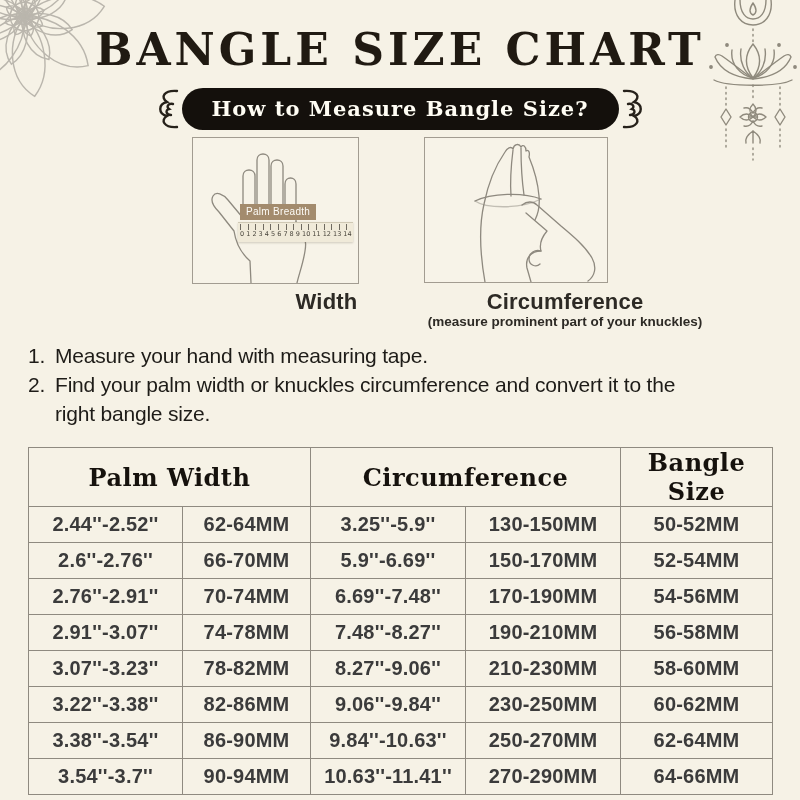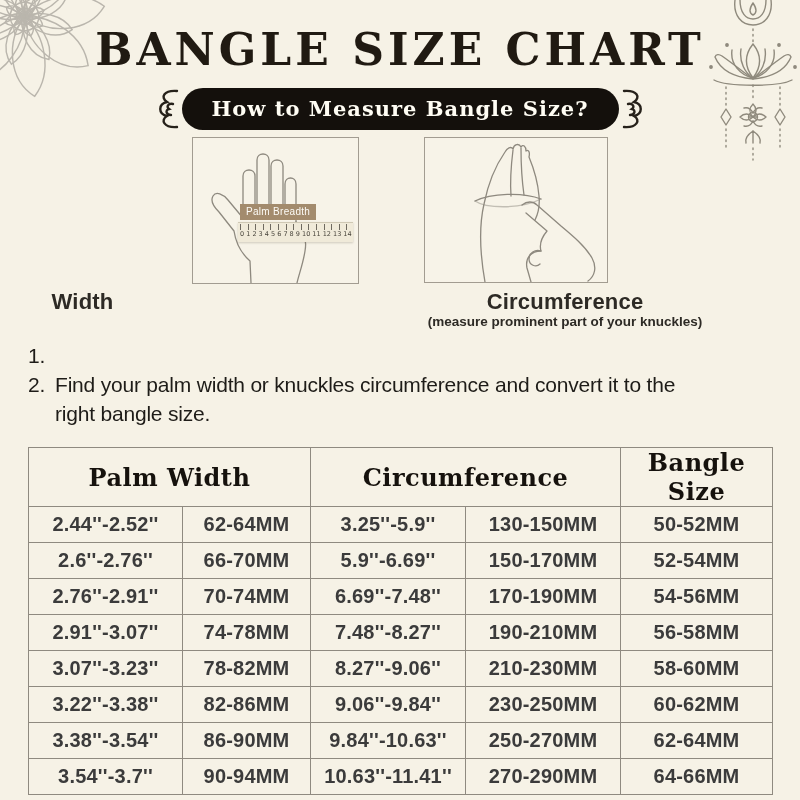--- a/index.html
+++ b/index.html
@@ -40,21 +40,21 @@
     position:absolute;left:45px;top:84px;width:115px;height:19px;
     background:#f0ead9;box-shadow:0 1px 2px rgba(90,80,60,.25);border-top:1px solid #cfc8b4;
   }
   .ruler-ticks{height:6px;margin:1px 2px 0;
     background:repeating-linear-gradient(to right,#6f6a60 0 1px,transparent 1px 7.6px);}
   .ruler-nums{
     font-family:"DejaVu Sans",sans-serif;font-size:6.5px;line-height:9px;color:#49453c;
     padding-left:2px;white-space:nowrap;letter-spacing:0;
   }
   
-  .captions{position:absolute;top:289px;left:0;width:656px;display:flex;justify-content:space-between;gap:28px;}
+  .captions{position:absolute;top:289px;left:0;width:656px;display:flex;justify-content:flex-end;gap:65px;}
   .cap-cell{text-align:center;position:relative;}
   .cap-cell.left{width:165px;}
   .cap-cell.right{width:182px;}
   .cap-label{font-size:22px;font-weight:bold;color:#2d2a25;letter-spacing:.2px;}
   .cap-note{
     position:absolute;top:25px;left:50%;transform:translateX(-50%);
     white-space:nowrap;font-size:13.5px;font-weight:bold;color:#2d2a25;
   }
   
   .instructions{position:absolute;top:342px;left:28px;width:740px;font-size:21px;line-height:1.38;color:#1e1c18;letter-spacing:-.2px;}
@@ -206,20 +206,21 @@
     </div>
     <div class="cap-cell right">
       <span class="cap-label">Circumference</span>
       <span class="cap-note">(measure prominent part of your knuckles)</span>
     </div>
   </div>
 
   <div class="instructions">
     <div class="step">
       <span class="step-num">1.</span>
+      <span class="step-text">Measure your hand with measuring tape.</span>
     </div>
     <div class="step">
       <span class="step-num">2.</span>
       <span class="step-text">Find your palm width or knuckles circumference and convert it to the right bangle size.</span>
     </div>
   </div>
 
   <table class="size-table">
     <colgroup>
       <col style="width:154px">

